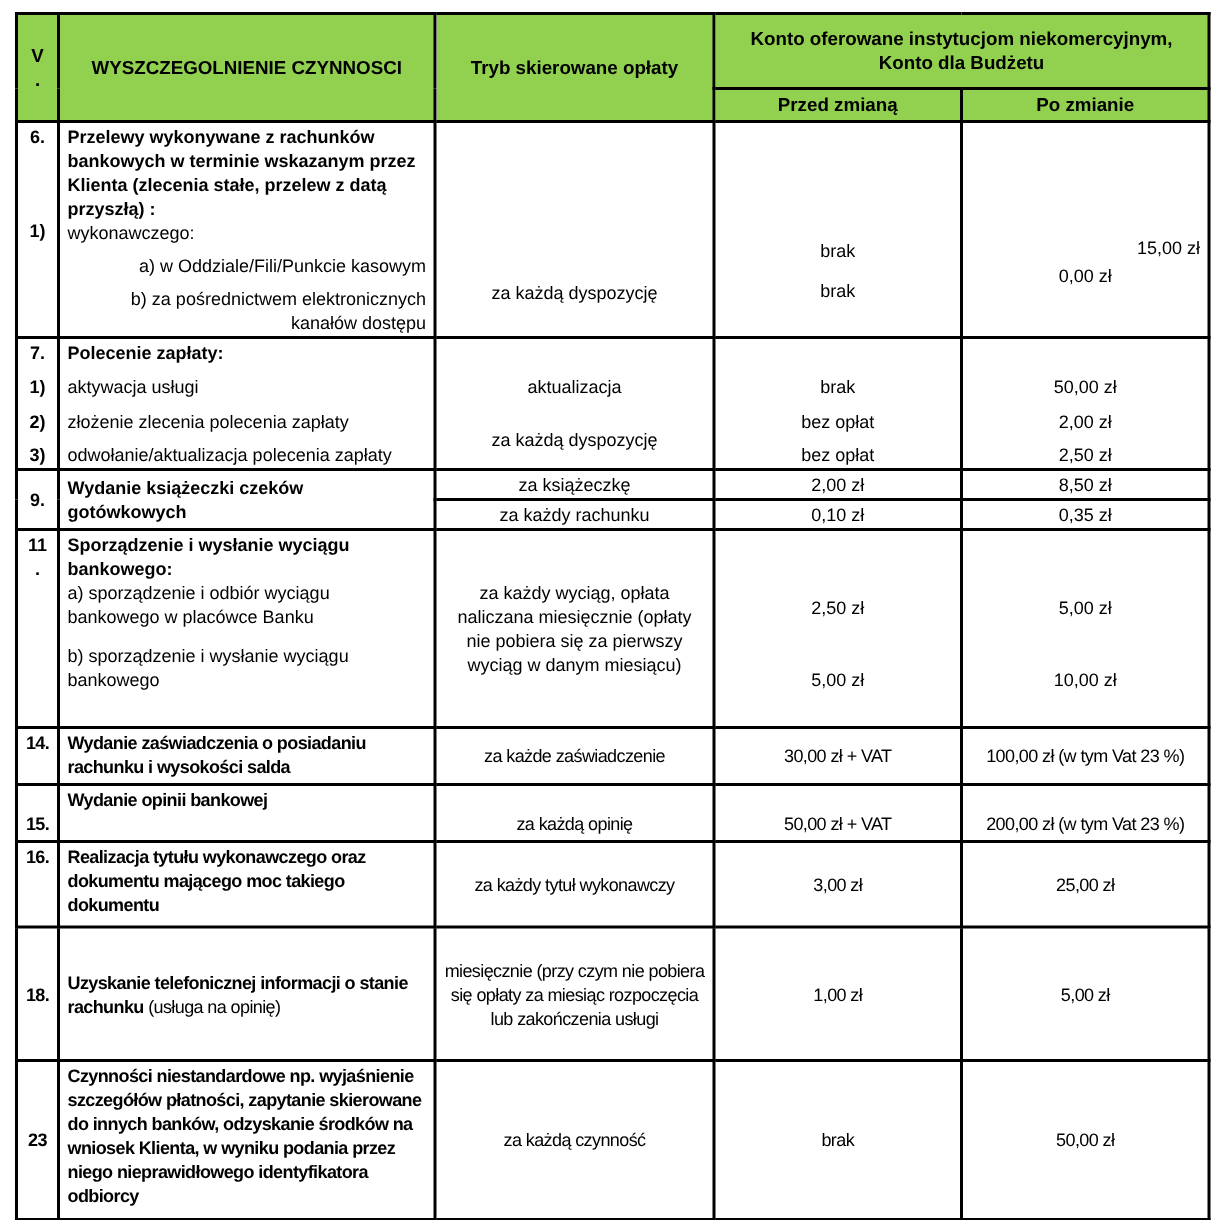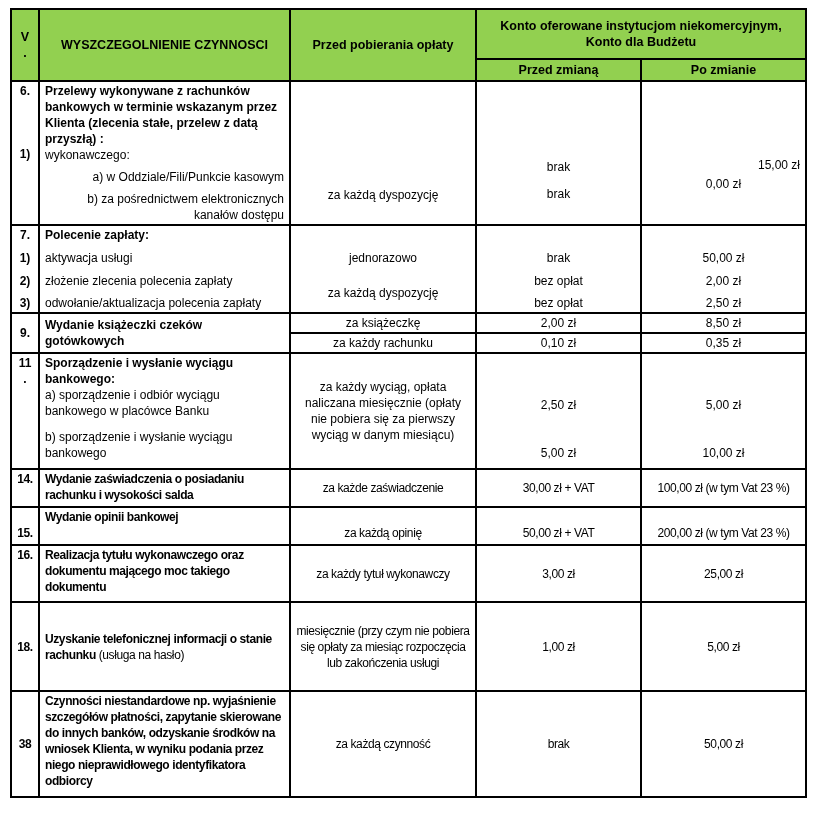--- a/index.html
+++ b/index.html
@@ -57,21 +57,21 @@
   
   .r11-itemb { margin-top: 10px; }
   .r11-val   { padding-top: 42px; }
   .r11-val2  { margin-top: 32px; }
 
   .h50  { height: 50px; }
   .h22  { height: 22px; }
   .h135 { height: 135px; }
   .h84  { height: 84px; }
   .h20  { height: 20px; }
-  .h116 { height: 116px; }
+  .h116 { height: 132px; }
   .h54  { height: 38px; }
   .h38  { height: 38px; }
   .h57  { height: 57px; border-radius: 20px; }
   .h89  { height: 89px; }
   .h106 { height: 106px; }
 </style>
 </head>
 <body>
 
 <table id="fee-table">
@@ -80,21 +80,21 @@
     <col style="width:251px">
     <col style="width:186px">
     <col style="width:165px">
     <col style="width:165px">
   </colgroup>
 
   <tbody>
       <tr class="h50">
     <th rowspan="2">V.</th>
     <th rowspan="2">WYSZCZEGOLNIENIE CZYNNOSCI</th>
-    <th rowspan="2">Przed pobierania opłaty</th>
+    <th rowspan="2">Tryb skierowane opłaty</th>
     <th colspan="2">Konto oferowane instytucjom niekomercyjnym, Konto dla Budżetu</th>
   </tr>
   <tr class="h22">
     <th>Przed zmianą</th>
     <th>Po zmianie</th>
   </tr>
 
   <tr class="h135">
     <td class="num">
       <div>6.</div>
@@ -126,21 +126,21 @@
       <div class="r7-gap">2)</div>
       <div class="r7-gap2">3)</div>
     </td>
     <td>
       <div class="b">Polecenie zapłaty:</div>
       <div class="r7-gap">aktywacja usługi</div>
       <div class="r7-gap">złożenie zlecenia polecenia zapłaty</div>
       <div class="r7-gap2">odwołanie/aktualizacja polecenia zapłaty</div>
     </td>
     <td>
-      <div class="ctr r7-mode1">jednorazowo</div>
+      <div class="ctr r7-mode1">aktualizacja</div>
       <div class="ctr r7-mode2">za każdą dyspozycję</div>
     </td>
     <td>
       <div class="ctr r7-val">brak</div>
       <div class="ctr r7-gap">bez opłat</div>
       <div class="ctr r7-gap2">bez opłat</div>
     </td>
     <td>
       <div class="ctr r7-val">50,00 zł</div>
       <div class="ctr r7-gap">2,00 zł</div>
@@ -199,28 +199,28 @@
     <td class="num">16.</td>
     <td class="b">Realizacja tytułu wykonawczego oraz dokumentu mającego moc takiego dokumentu</td>
     <td class="ctr mid">za każdy tytuł wykonawczy</td>
     <td class="ctr mid">3,00 zł</td>
     <td class="ctr mid">25,00 zł</td>
   </tr>
 
   <tr class="h89 cond">
     <td class="num mid">18.</td>
     <td class="mid">
-      <span class="b">Uzyskanie telefonicznej informacji o stanie rachunku </span><span>(usługa na hasło)</span>
+      <span class="b">Uzyskanie telefonicznej informacji o stanie rachunku </span><span>(usługa na opinię)</span>
     </td>
     <td class="ctr mid">miesięcznie (przy czym nie pobiera się opłaty za miesiąc rozpoczęcia lub zakończenia usługi</td>
     <td class="ctr mid">1,00 zł</td>
     <td class="ctr mid">5,00 zł</td>
   </tr>
 
   <tr class="h106 cond">
-    <td class="num mid">38</td>
+    <td class="num mid">23</td>
     <td class="b">Czynności niestandardowe np. wyjaśnienie szczegółów płatności, zapytanie skierowane do innych banków, odzyskanie środków na wniosek Klienta, w wyniku podania przez niego nieprawidłowego identyfikatora odbiorcy</td>
     <td class="ctr mid">za każdą czynność</td>
     <td class="ctr mid">brak</td>
     <td class="ctr mid">50,00 zł</td>
   </tr>
 </tbody>
   </table>
 
 </body></html>

